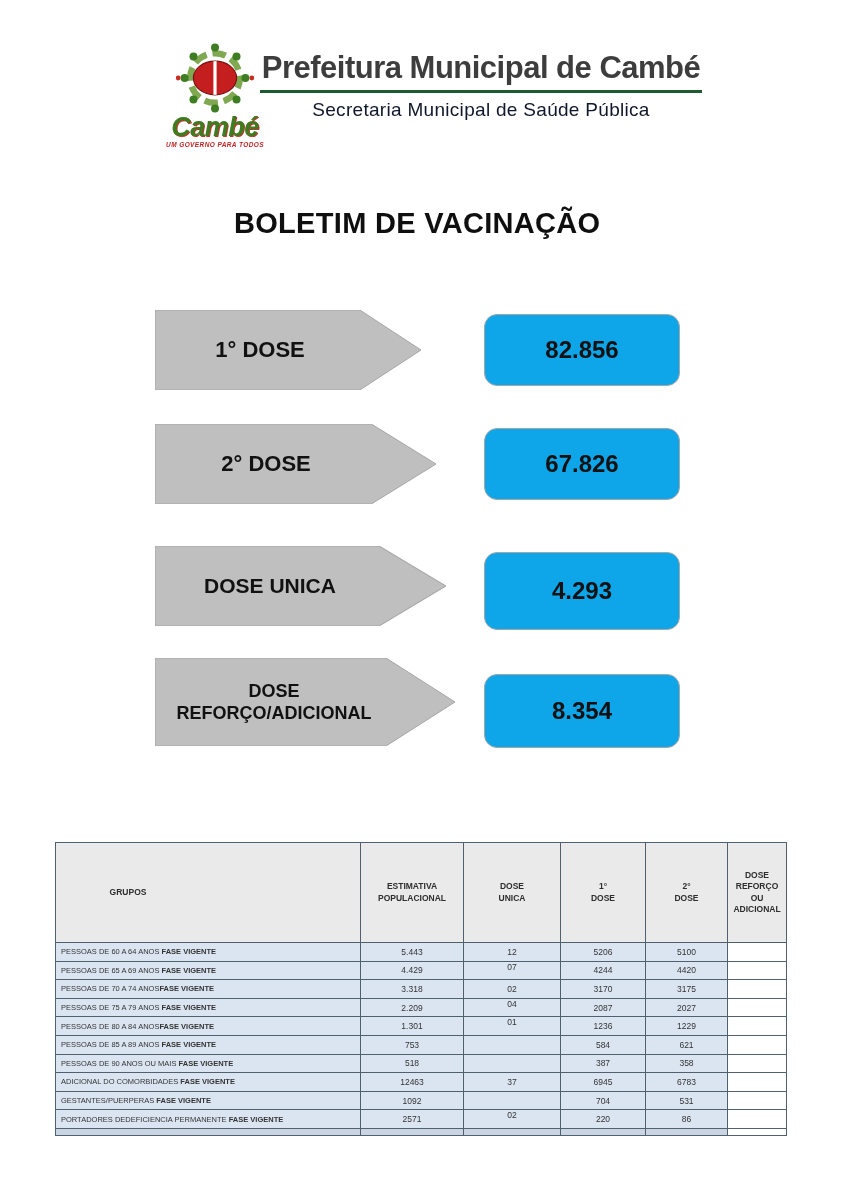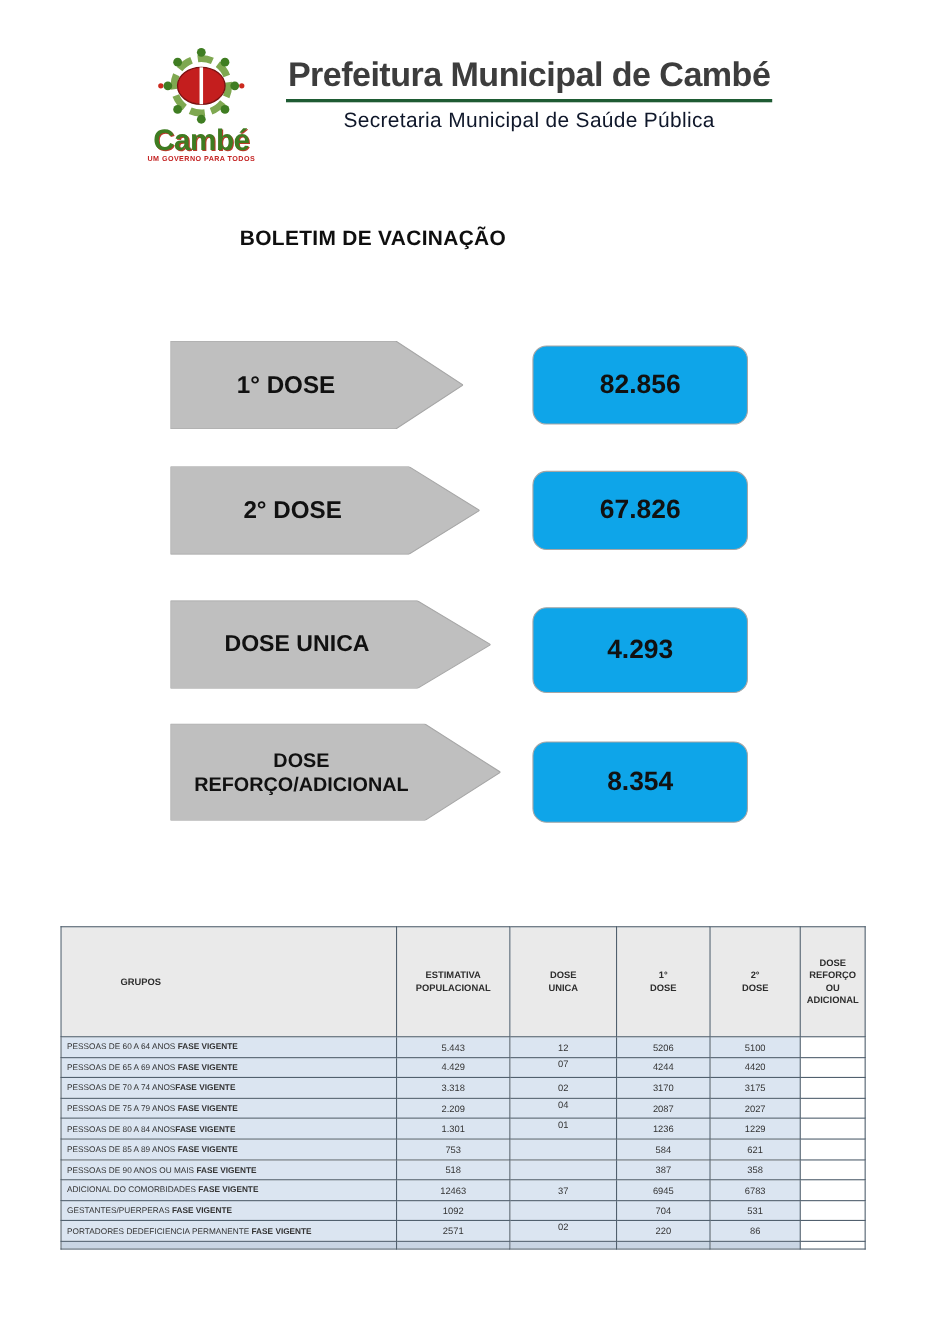--- a/index.html
+++ b/index.html
@@ -1,32 +1,32 @@
 <!DOCTYPE html>
 <html><head>
 <meta charset="utf-8">
 <style>
   * { margin:0; padding:0; box-sizing:border-box; }
   body { background:#ffffff; font-family:"Liberation Sans", sans-serif; }
   .page { position:relative; width:850px; height:1200px; background:#ffffff; overflow:hidden; }
 
   
-  .logo { position:absolute; left:124px; top:42px; width:118px; height:108px; text-align:center; }
+  .logo { position:absolute; left:156px; top:42px; width:118px; height:108px; text-align:center;font-style:italic; }
   .logo-emblem { display:block; margin:0 auto; }
   .logo-name { font-size:27px; font-weight:bold; color:#3e7c21; line-height:26px; letter-spacing:-0.5px;
                text-shadow:1px 1px 0 #b93a2b; }
   .logo-tagline { font-size:6.5px; font-weight:bold; color:#c42222; letter-spacing:0.4px; margin-top:1px; }
 
   .brand { position:absolute; left:260px; top:50px; width:442px; text-align:center; }
   .brand-title { font-size:31px; font-weight:bold; color:#3d3d3d; letter-spacing:-0.5px; white-space:nowrap; }
   .brand-divider { height:3px; background:#1e5b33; margin:4px 0 6px 0; }
   .brand-subtitle { font-size:19px; color:#0f172a; letter-spacing:0.3px; white-space:nowrap; }
 
   
-  .heading { position:absolute; left:218px; top:207px; font-size:19px; font-weight:bold; color:#0f0f0f;
+  .heading { position:absolute; left:234px; top:207px; font-size:29px; font-weight:bold; color:#0f0f0f;
              letter-spacing:0.3px; white-space:nowrap; }
 
   
   .summary { position:absolute; left:155px; top:310px; width:540px; height:440px; }
   .summary-row { position:absolute; left:0; width:540px; }
   .arrow-wrap { position:absolute; left:0; top:0; }
   .arrow-shape polygon { fill:#bfbfbf; stroke:#a6a6a6; stroke-width:1; vector-effect:non-scaling-stroke; }
   .arrow-label { position:absolute; left:0; top:0; height:100%; display:flex; align-items:center; justify-content:center;
                  font-weight:bold; color:#111; text-align:center; white-space:pre-line; }
   .value-box { position:absolute; left:329px; width:196px; background:#0ea5e9; border:1px solid #a6a6a6;

